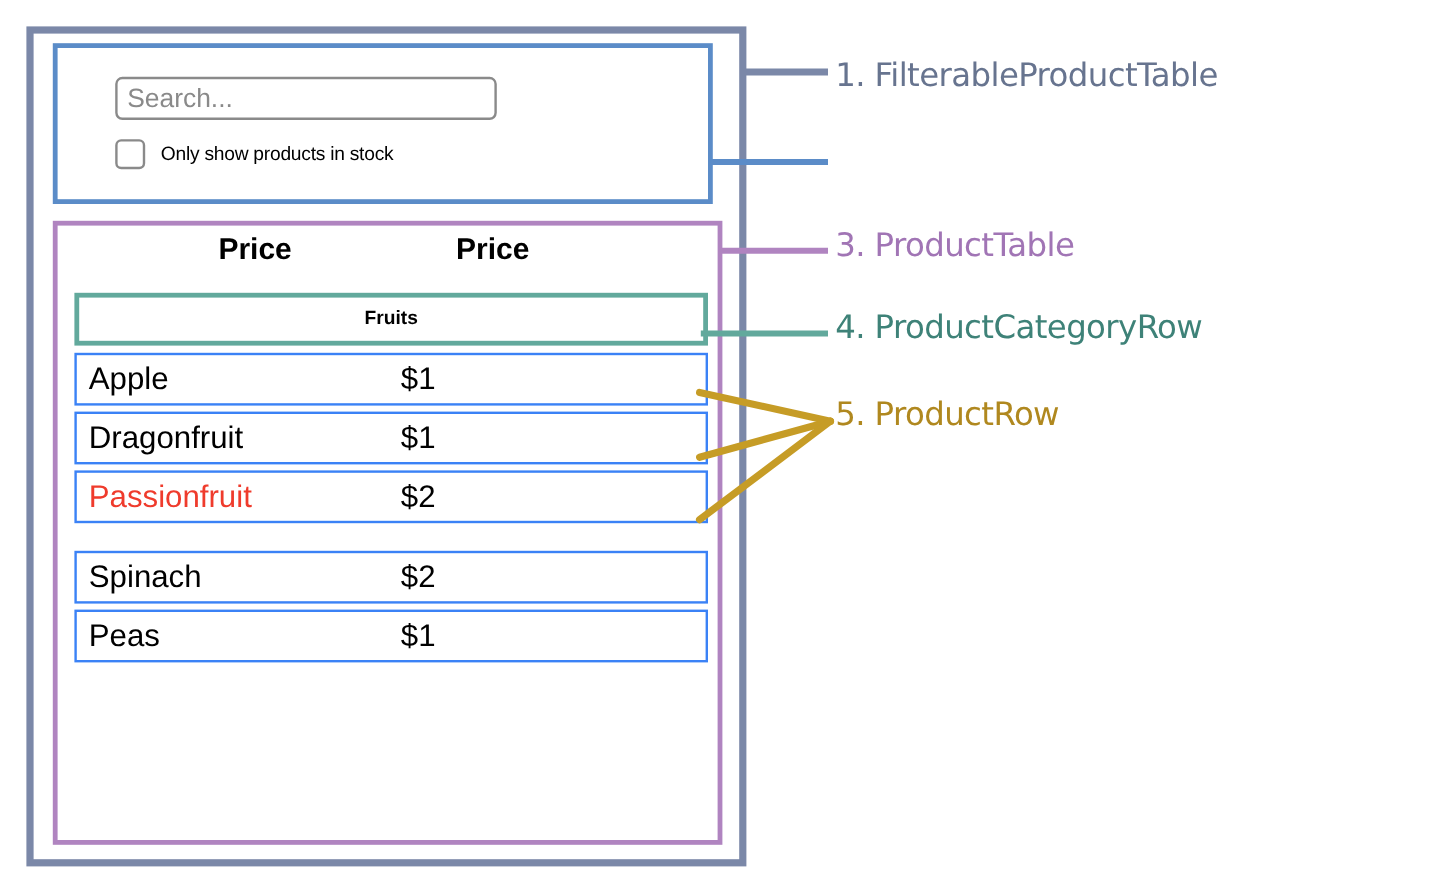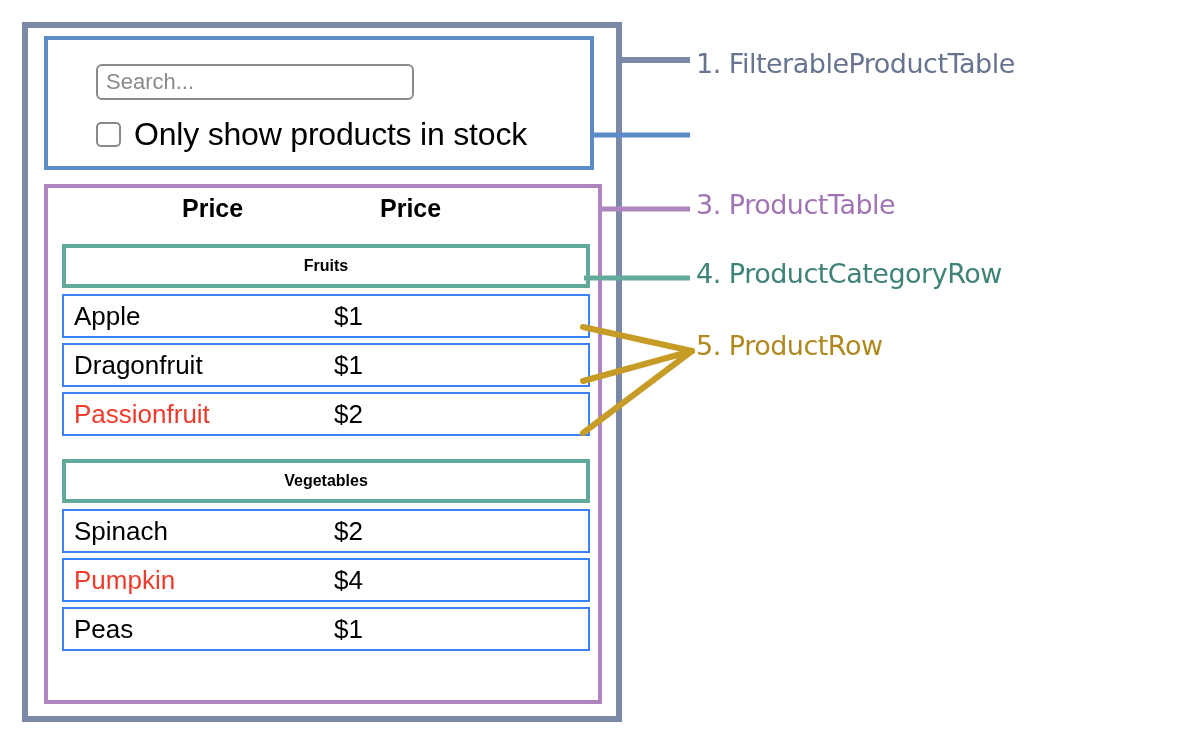--- a/index.html
+++ b/index.html
@@ -65,21 +65,21 @@
   }
   .checkbox-box {
     width: 25px;
     height: 25px;
     border: 2px solid #8a8a8a;
     border-radius: 5px;
     background: #ffffff;
     flex: 0 0 auto;
   }
   .checkbox-label {
-    font-size: 32px;
+    font-size: 16px;
     color: #000000;
     white-space: nowrap;
     letter-spacing: -0.2px;
   }
 
   
   .producttable-frame {
     position: absolute;
     left: 44px;
     top: 184px;
@@ -217,33 +217,26 @@
         <span class="cell-price">$1</span>
       </div>
 
       <div class="product-row">
         <span class="cell-name oos">Passionfruit</span>
         <span class="cell-price">$2</span>
       </div>
 
       <div class="spacer"></div>
 
-      <div class="category-row">
-        <span class="cat-label">Vegetables</span>
-      </div>
 
       <div class="product-row">
         <span class="cell-name">Spinach</span>
         <span class="cell-price">$2</span>
       </div>
 
-      <div class="product-row">
-        <span class="cell-name oos">Pumpkin</span>
-        <span class="cell-price">$4</span>
-      </div>
 
       <div class="product-row">
         <span class="cell-name">Peas</span>
         <span class="cell-price">$1</span>
       </div>
 
     </div>
   </div>
 
   <svg class="lines" viewBox="0 0 1200 744">

